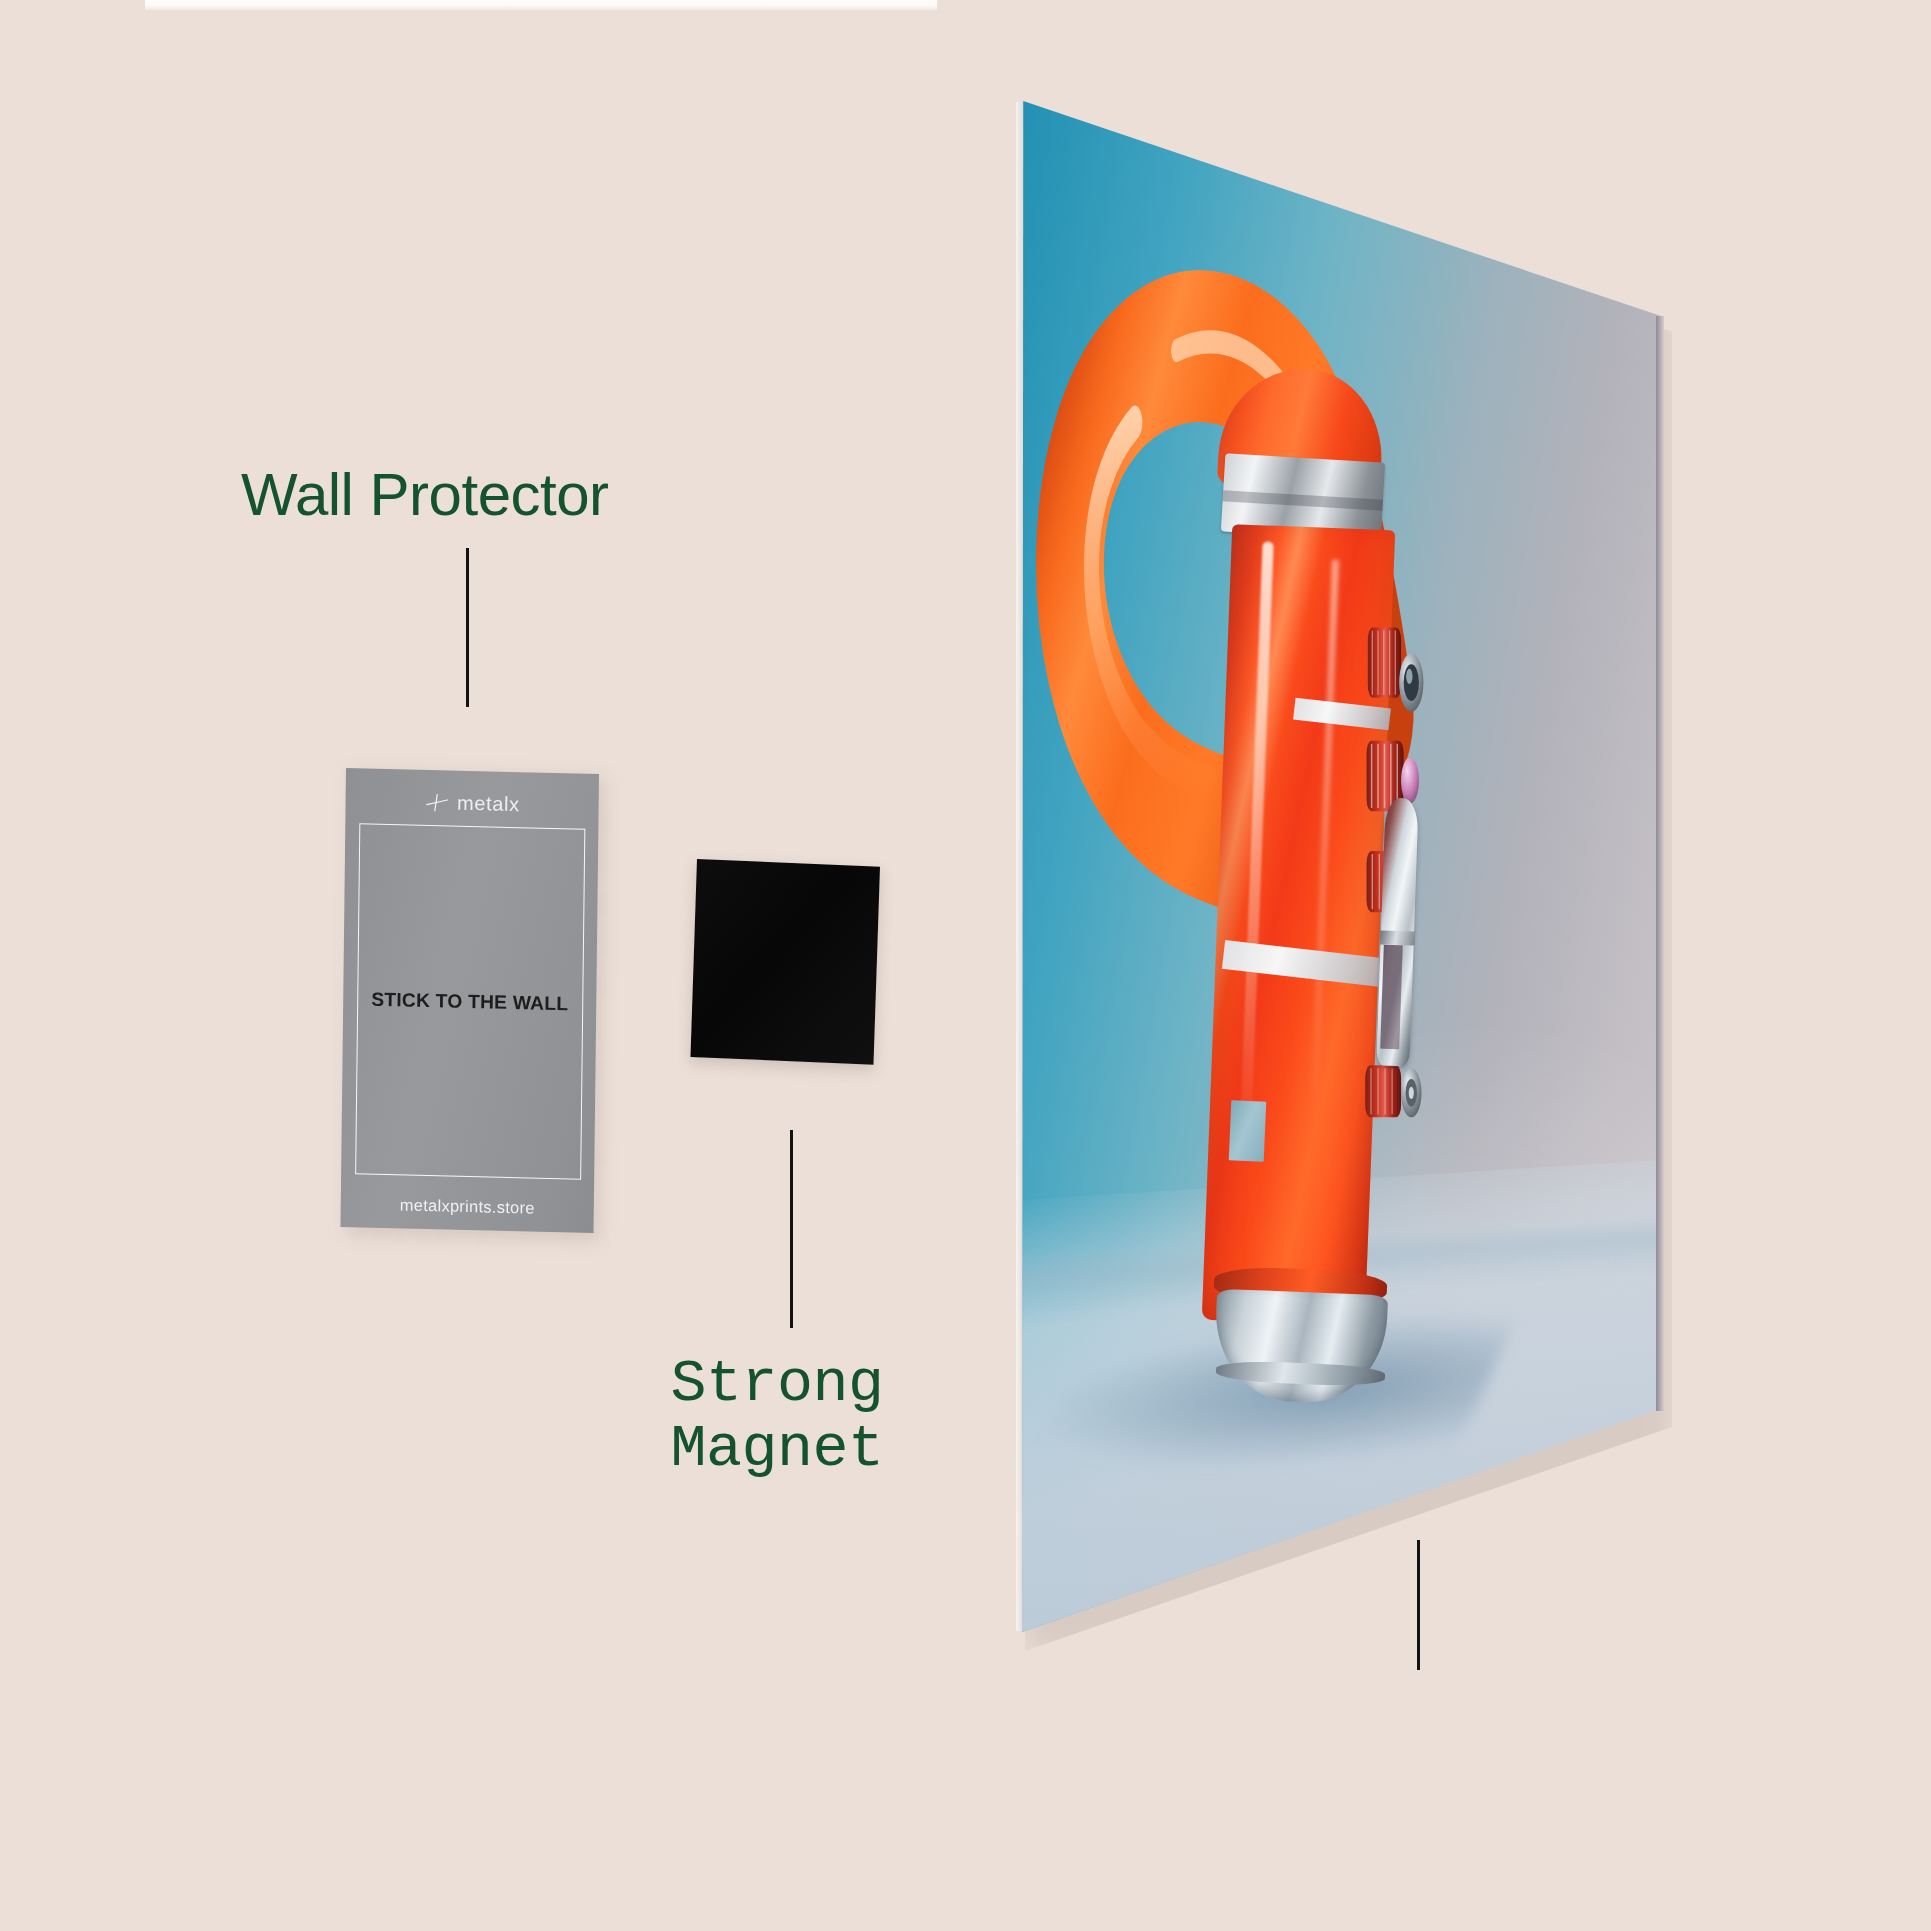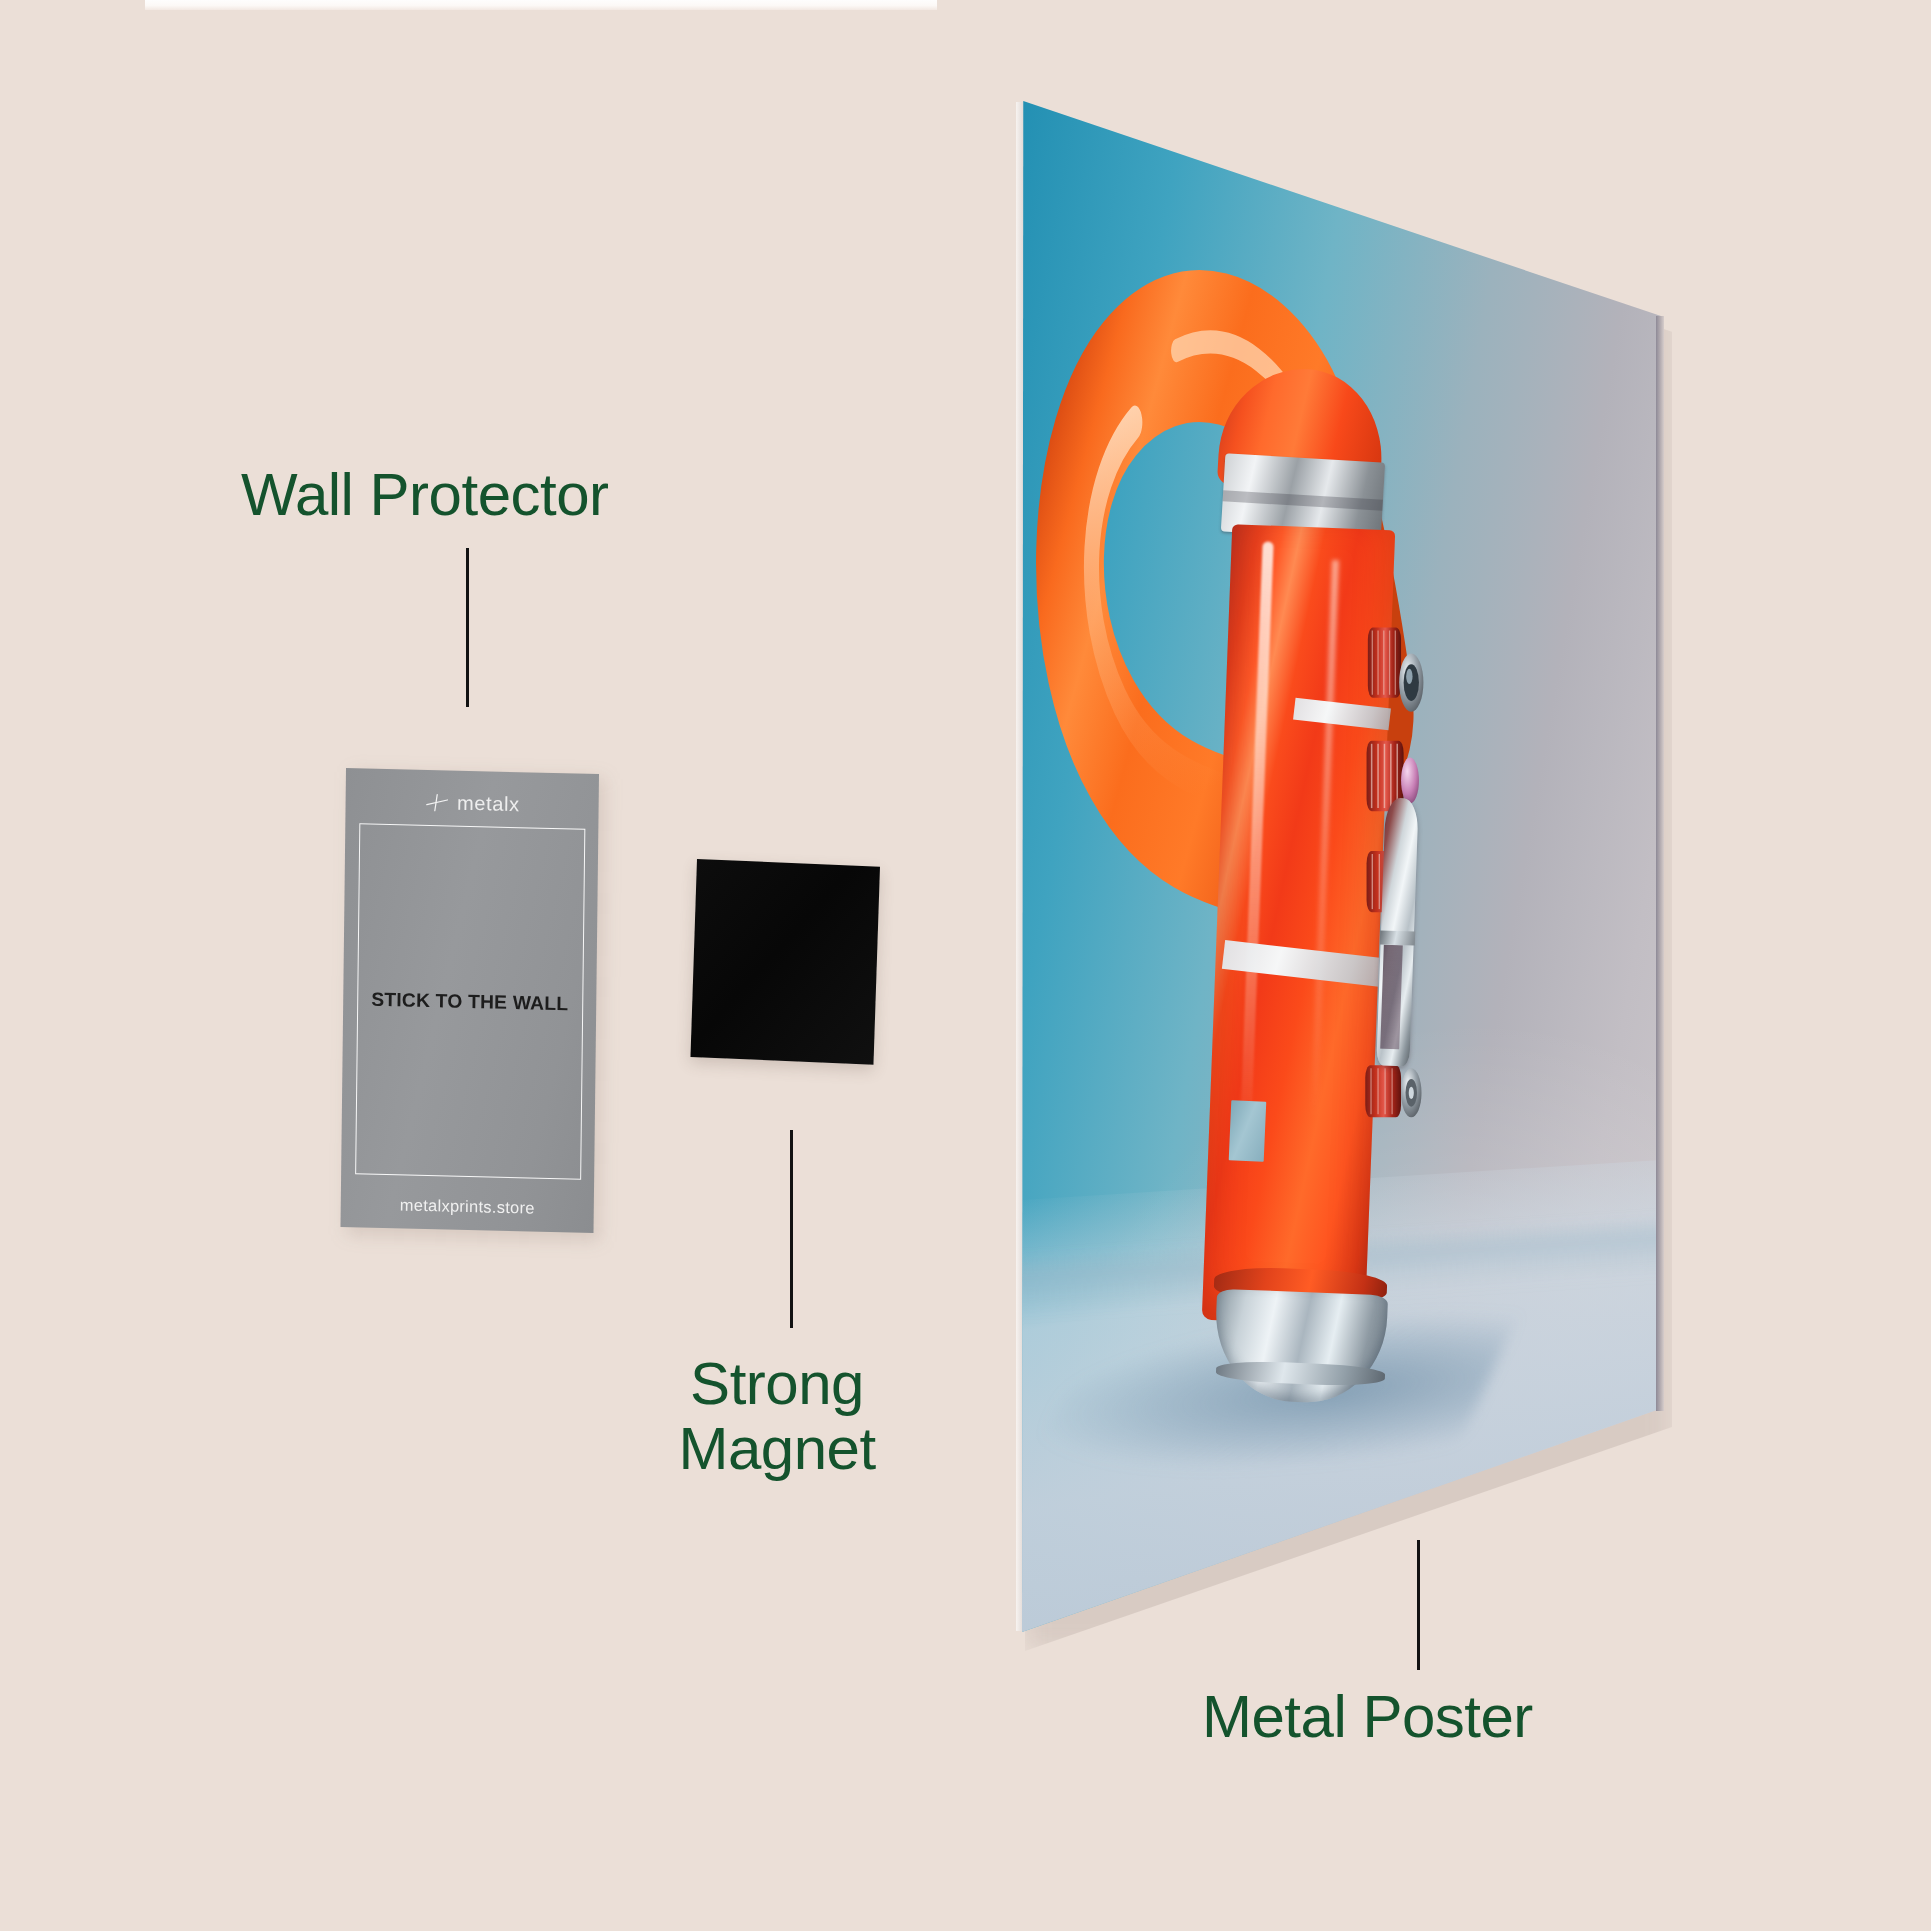--- a/index.html
+++ b/index.html
@@ -46,20 +46,21 @@
     left: 241px;
     top: 463px;
     font-size: 60px;
   }
   #label-strong-magnet {
     left: 637px;
     top: 1352px;
     font-size: 60px;
     text-align: center;
     width: 280px;
+    font-family: Liberation Mono, monospace;
   }
   #label-metal-poster {
     left: 1202px;
     top: 1685px;
     font-size: 60px;
   }
 
   
   .leader {
     position: absolute;
@@ -591,16 +592,15 @@
 
   <div class="leader" id="leader-wall-protector"></div>
   <div class="leader" id="leader-strong-magnet"></div>
   <div class="leader" id="leader-metal-poster"></div>
 
   <div class="callout-label" id="label-wall-protector">Wall Protector</div>
 
   <div class="callout-label" id="label-strong-magnet">Strong
 Magnet</div>
 
-  <div class="callout-label" id="label-metal-poster">Metal Poster</div>
 
 </div>
 
 
 </body></html>

